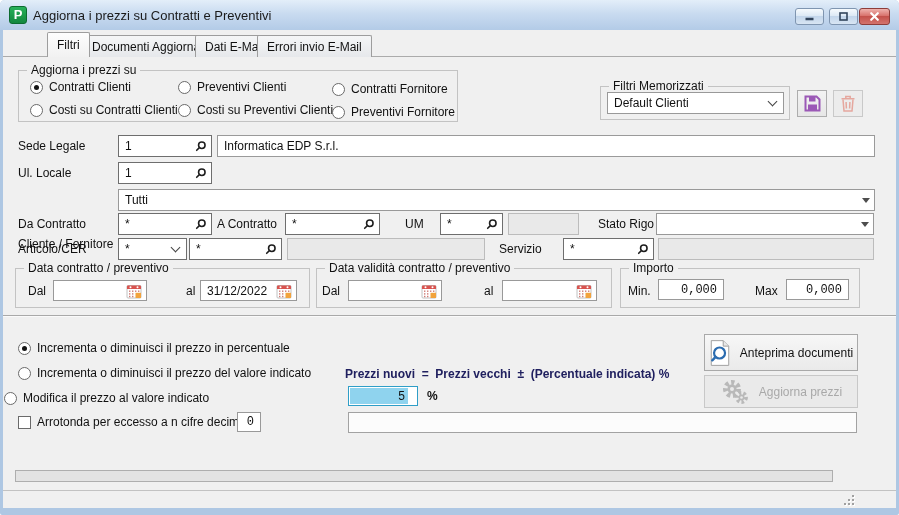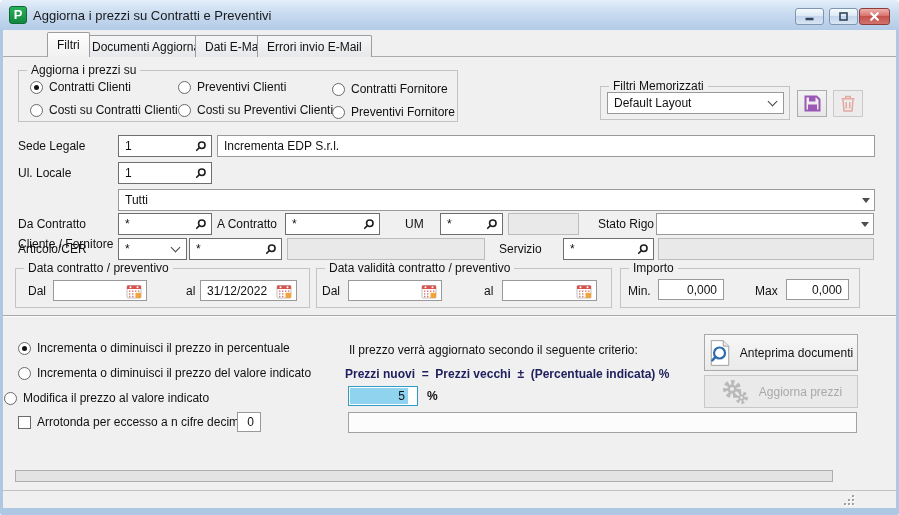--- a/index.html
+++ b/index.html
@@ -34,21 +34,21 @@
   .ro { border-color:#9a9a9a; }
   .dis { position:absolute; height:22px; background:#e9e9e9; border:1px solid #bcbcbc; }
   .mag { width:13px; height:13px; flex:0 0 auto; }
   .mag circle { fill:none; stroke:#1d1d1d; stroke-width:1.7; }
   .mag line { stroke:#1d1d1d; stroke-width:1.7; stroke-linecap:round; }
   .tri { width:0; height:0; border-left:4px solid transparent; border-right:4px solid transparent;
          border-top:5px solid #4d4d4d; flex:0 0 auto; }
   .chev { width:7px; height:7px; border-right:1.6px solid #444; border-bottom:1.6px solid #444;
           transform:rotate(45deg); margin:-3px 3px 0 0; flex:0 0 auto; }
   .cal { width:16px; height:16px; flex:0 0 auto; }
-  .num { justify-content:flex-end; padding-right:6px; }
+  .num { justify-content:flex-end; padding-right:6px;font-family:Liberation Mono, monospace; }
   .radio, .check { position:absolute; display:flex; align-items:center; gap:6px; cursor:pointer; white-space:nowrap; }
   .rc { width:13px; height:13px; border:1px solid #6a6a6a; border-radius:50%; background:#fff; position:relative; flex:0 0 auto; }
   .rc.on::after { content:""; position:absolute; inset:3px; border-radius:50%; background:#151515; }
   .cbox { width:13px; height:13px; border:1px solid #6a6a6a; background:#fff; flex:0 0 auto; }
   .btn { position:absolute; display:flex; align-items:center; justify-content:center; gap:9px;
          background:linear-gradient(#f7f7f7,#eaeaea); border:1px solid #a9a9a9; cursor:pointer; }
   .btn.disabled { background:#eaeaea; border-color:#c8c8c8; color:#a9a9a9; cursor:default; }
   .divider { position:absolute; left:3px; width:893px; border-top:1px solid #a9a9a9; border-bottom:1px solid #fafafa; }
   .formula { position:absolute; font-weight:bold; color:#20205f; white-space:pre; }
   .pctfield { position:absolute; height:20px; background:#fff; border:1px solid #2f9ec7; }
@@ -131,21 +131,21 @@
   </label>
   <label class="radio" style="left:332px;top:105px;">
     <span class="rc"></span>
     <span>Preventivi Fornitore</span>
   </label>
 
   <div class="grp" style="left:600px;top:86px;width:190px;height:34px;">
     <span class="leg">Filtri Memorizzati</span>
   </div>
   <div class="field" style="left:607px;top:92px;width:177px;">
-    <span class="v">Default Layout</span>
+    <span class="v">Default Clienti</span>
     <span class="chev"></span>
   </div>
   <div class="sqbtn" style="left:797px;top:90px;">
     <svg width="19" height="19" viewBox="0 0 19 19">
       <path d="M2.5 2.5 h11 l3 3 v11 h-14 z" fill="none" stroke="#9b59b6" stroke-width="2"></path>
       <rect x="6" y="3" width="6.5" height="4.5" fill="#9b59b6"></rect>
       <rect x="5" y="10.5" width="9" height="5.5" fill="#9b59b6"></rect>
     </svg>
   </div>
   <div class="sqbtn disabled" style="left:833px;top:90px;">
@@ -162,21 +162,21 @@
 
   <div class="lbl" style="left:18px;top:139px;">Sede Legale</div>
   <div class="field srch" style="left:118px;top:135px;width:94px;">
     <span class="v">1</span>
     <svg class="mag" viewBox="0 0 14 14">
         <circle cx="8.4" cy="5.6" r="3.5"></circle>
         <line x1="5.8" y1="8.2" x2="2.9" y2="11.1"></line>
       </svg>
   </div>
   <div class="field ro" style="left:217px;top:135px;width:658px;">
-    <span class="v">Incrementa EDP S.r.l.</span>
+    <span class="v">Informatica EDP S.r.l.</span>
   </div>
 
   <div class="lbl" style="left:18px;top:166px;">Ul. Locale</div>
   <div class="field srch" style="left:118px;top:162px;width:94px;">
     <span class="v">1</span>
     <svg class="mag" viewBox="0 0 14 14">
         <circle cx="8.4" cy="5.6" r="3.5"></circle>
         <line x1="5.8" y1="8.2" x2="2.9" y2="11.1"></line>
       </svg>
   </div>
@@ -360,21 +360,20 @@
     <span>Modifica il prezzo al valore indicato</span>
   </label>
   <label class="check" style="left:18px;top:415px;">
     <span class="cbox"></span>
     <span>Arrotonda per eccesso a n cifre decimali</span>
   </label>
   <div class="field num" style="left:237px;top:412px;width:24px;height:20px;">
     <span>0</span>
   </div>
 
-  <div class="lbl" style="left:349px;top:343px;">Il prezzo verrà aggiornato secondo il seguente criterio:</div>
   <div class="formula" style="left:345px;top:367px;">Prezzi nuovi  =  Prezzi vecchi  ±  (Percentuale indicata) %</div>
   <div class="pctfield" style="left:348px;top:386px;width:70px;">
     <span class="sel">5</span>
   </div>
   <div class="lbl" style="left:427px;top:389px;font-weight:bold;">%</div>
   <div class="emptybar" style="left:348px;top:412px;width:509px;height:21px;"></div>
 
   <div class="btn" style="left:704px;top:334px;width:154px;height:37px;">
     <svg width="22" height="28" viewBox="0 0 24 30">
       <path d="M2.5 1.5 h13 l6 6 v21 h-19 z" fill="#fff" stroke="#9a9a9a"></path>

